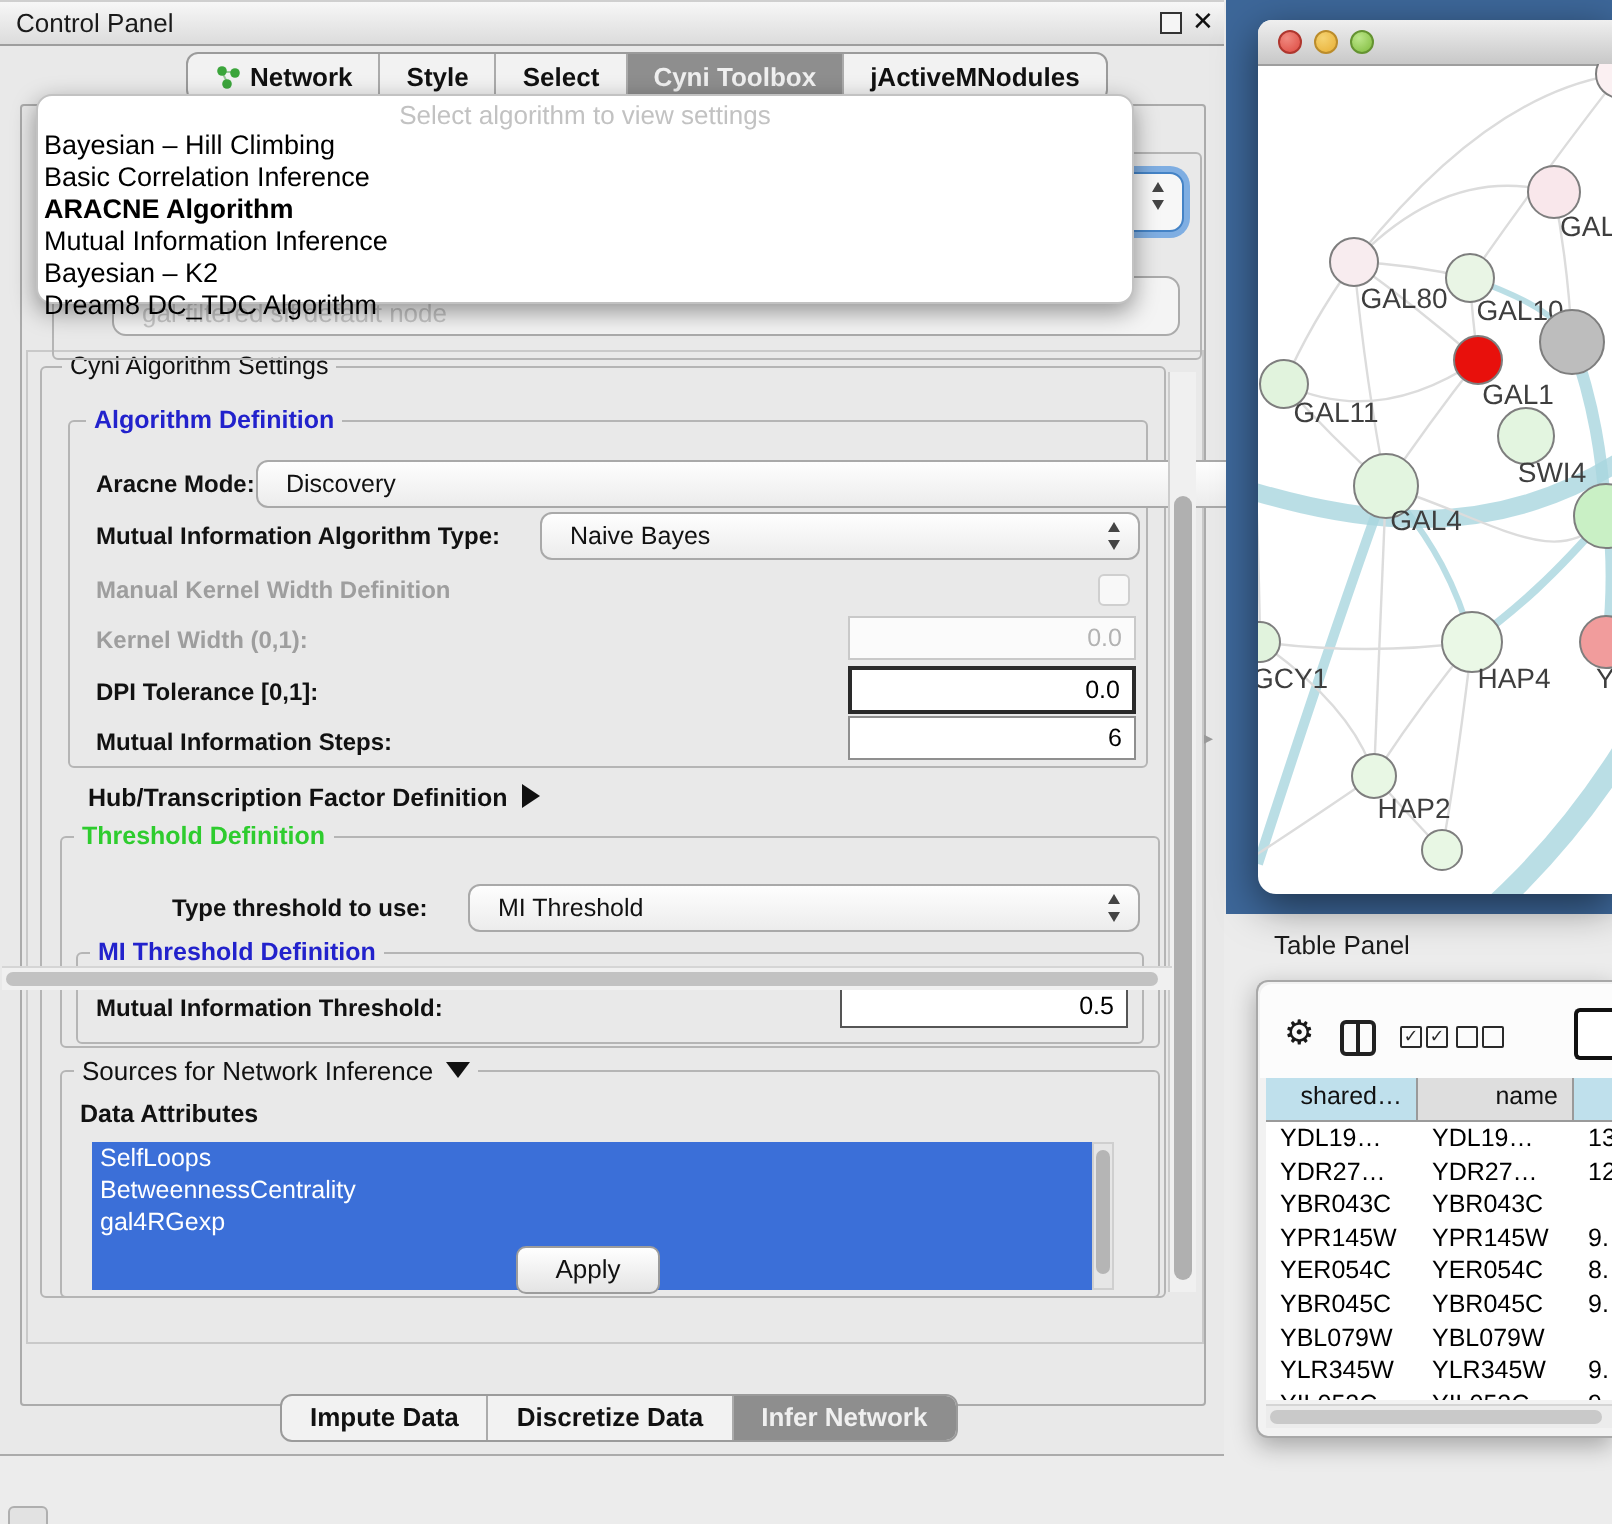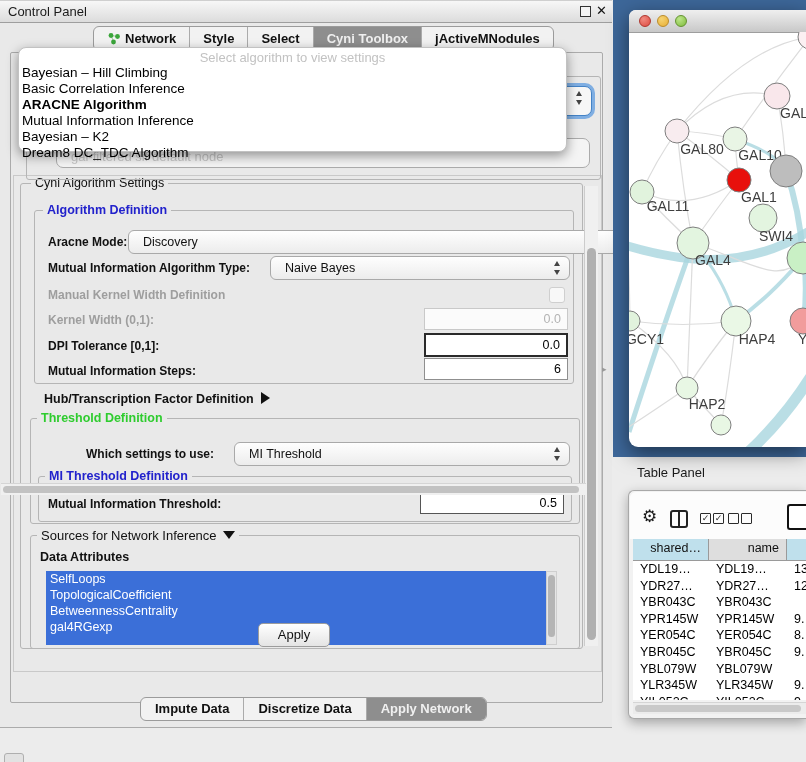--- a/index.html
+++ b/index.html
@@ -214,57 +214,56 @@
     <div class="lbl" style="left:48px;top:364px">Mutual Information Steps:</div>
     <input class="nin in-med abs" style="left: 424px; top: 358px; width: 144px; height: 22px;" readonly="" value="6">
 
     <div class="lbl" style="left:44px;top:392px;font-size:12.5px">
       <span>Hub/Transcription Factor Definition</span><span class="tri-right"></span>
     </div>
 
     <div id="grp-threshold" class="abs grp">
       <span class="grp-title t-green" style="left:6px">Threshold Definition</span>
     </div>
-    <div class="lbl" style="left:86px;top:447px">Which settings to use:</div>
+    <div class="lbl" style="left:86px;top:447px">Type threshold to use:</div>
     <div class="combo abs" style="left:234px;top:442px;width:336px">
       <span class="cval">MI Threshold</span>
       <span class="arrows"></span>
     </div>
     <div id="grp-mithr" class="abs grp">
       <span class="grp-title t-blue" style="left:6px">MI Threshold Definition</span>
     </div>
     <div class="lbl" style="left:48px;top:497px">Mutual Information Threshold:</div>
     <input class="nin in-th abs" style="left: 420px; top: 492px; width: 144px; height: 22px;" readonly="" value="0.5">
 
     <div id="grp-sources" class="abs grp">
       <span class="grp-title t-plain" style="left:6px;font-size:13px"><span>Sources for Network Inference</span><span class="tri-down"></span></span>
     </div>
     <div class="lbl" style="left:40px;top:550px;font-size:12.5px">Data Attributes</div>
     <div id="attr-list" class="abs">
         <div class="attr-item">SelfLoops</div>
-        <div class="attr-item">TopologicalCoefficient</div>
         <div class="attr-item">BetweennessCentrality</div>
         <div class="attr-item">gal4RGexp</div>
       </div>
     <div id="attr-vsb" class="abs">
       <div id="attr-vsb-thumb" class="abs"></div>
     </div>
 
     <div id="v-scroll" class="abs">
       <div id="v-thumb" class="abs"></div>
     </div>
     <div id="h-scroll" class="abs">
       <div id="h-thumb" class="abs"></div>
     </div>
 
     <div id="apply-btn" class="abs">Apply</div>
     <div id="bottom-tabs" class="abs">
         <div class="btab">Impute Data</div>
         <div class="btab">Discretize Data</div>
-        <div class="btab sel">Apply Network</div>
+        <div class="btab sel">Infer Network</div>
       </div>
   </div>
 
   <div id="splitter-arrow" class="abs">▸</div>
   <div id="corner-btn" class="abs"></div>
 
   <div id="desktop" class="abs"></div>
   <div id="net-win" class="abs">
     <div id="net-titlebar" class="abs">
       <div id="tl-close" class="tl"></div>

